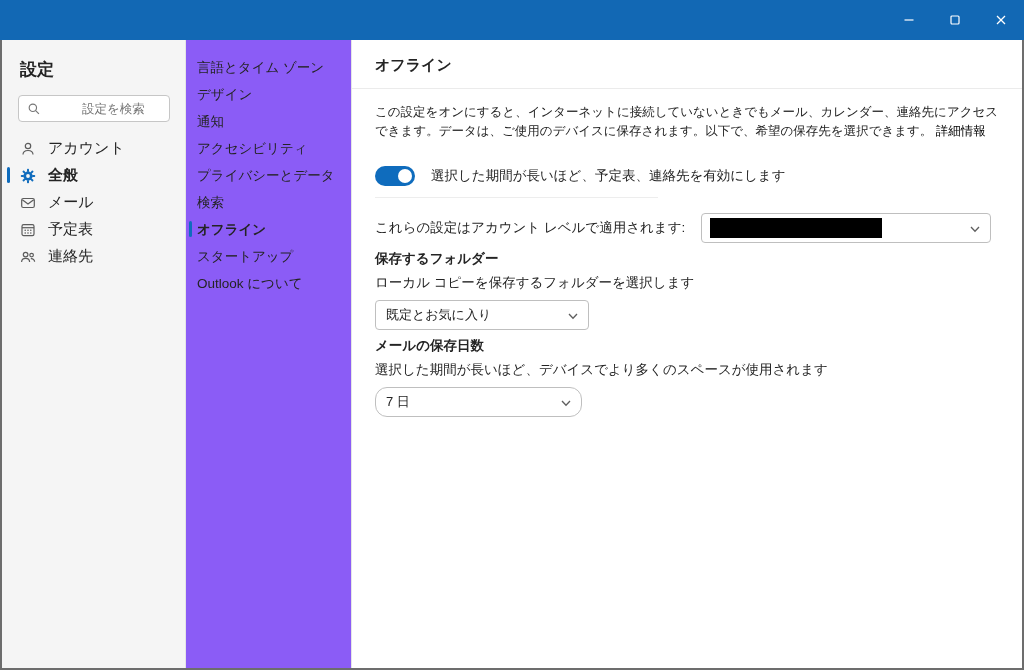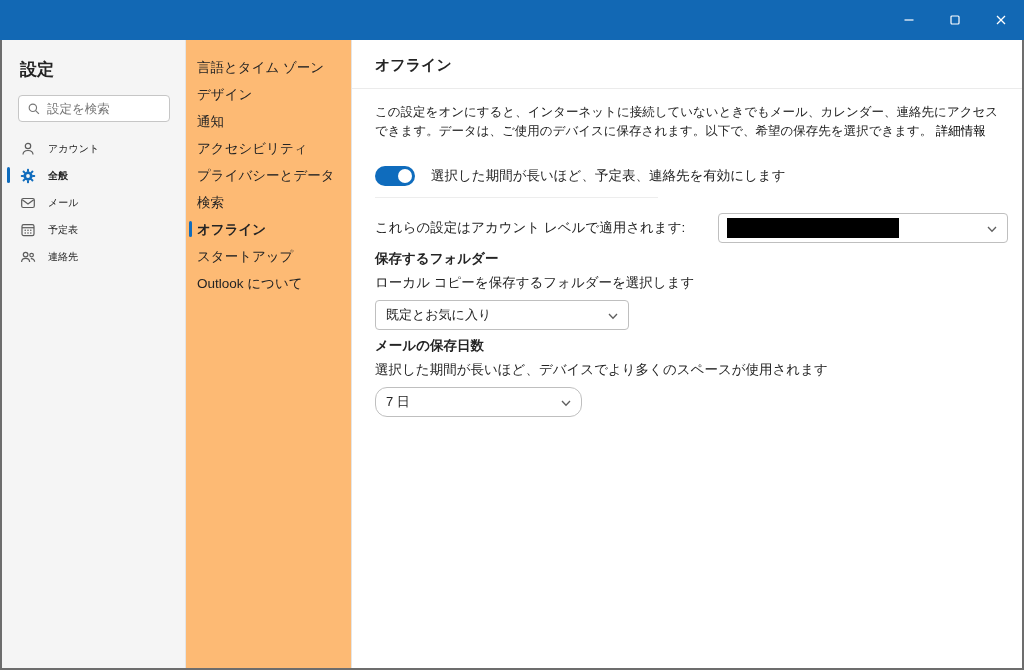--- a/index.html
+++ b/index.html
@@ -14,31 +14,31 @@
 
   
   .body { flex:1; display:flex; overflow:hidden; }
 
   
   .sidebar { width:183px; min-width:183px; background:#f5f5f5; padding:16px 15px 0 16px; }
   .sidebar-title { font-size:17px; font-weight:700; color:#242424; margin:2px 0 14px 2px; }
   .search-box { height:27px; background:#fff; border:1px solid #c6c6c6; border-radius:4px;
                 display:flex; align-items:center; gap:6px; padding:0 8px; }
   .search-box input { border:none; outline:none; background:transparent; width:100%;
-                      font-size:12.5px; color:#0f766e; font-family:inherit; }
+                      font-size:12.5px; color:#0f766e; font-family:inherit;margin-left:35px; }
   .search-box input::placeholder { color:#757575; }
   .side-items { margin-top:13px; }
-  .side-item { height:27px; display:flex; align-items:center; gap:12px; font-size:10px;
+  .side-item { height:27px; display:flex; align-items:center; gap:12px; font-size:15px;
                color:#242424; position:relative; padding-left:2px; cursor:default; }
   .side-item.selected { font-weight:700; }
   .side-item.selected::before { content:''; position:absolute; left:-11px; top:5px; width:3px;
                height:16px; border-radius:2px; background:#0F6CBD; }
 
   
-  .nav { width:167px; min-width:167px; background:#fdba74; border-left:1px solid #e5e5e5;
+  .nav { width:167px; min-width:167px; background:#8b5cf6; border-left:1px solid #e5e5e5;
          border-right:1px solid #e5e5e5; padding-top:14px; }
   .nav-item { height:27px; line-height:27px; padding-left:11px; font-size:13.5px; color:#242424;
               position:relative; cursor:default; }
   .nav-item.selected { font-weight:700; }
   .nav-item.selected::before { content:''; position:absolute; left:3px; top:5px; width:3px;
               height:16px; border-radius:2px; background:#0F6CBD; }
 
   
   .content { flex:1; background:#fff; padding:16px 14px 0 23px; color:#242424; }
   .content-title { font-size:15px; font-weight:700; margin-bottom:13px; }
@@ -47,29 +47,29 @@
   .link { color:#000000; text-decoration:none; cursor:pointer; }
   .toggle-row { margin-top:25px; display:flex; align-items:center; gap:16px; font-size:13.5px; }
   .toggle { width:40px; height:20px; border-radius:10px; background:#0F6CBD; position:relative; cursor:pointer; }
   .toggle .knob { position:absolute; right:3px; top:3px; width:14px; height:14px; border-radius:50%; background:#fff; }
   .divider-short { width:283px; border-top:1px solid #ededed; margin-top:11px; }
 
   .combo { position:relative; height:30px; background:#fff; border:1px solid #bfbfbf; border-radius:4px;
            display:flex; align-items:center; padding:0 28px 0 10px; font-size:13px; cursor:pointer; }
   .combo .chevron { position:absolute; right:9px; top:9px; }
 
-  .account-row { margin-top:15px; display:flex; align-items:center; gap:16px; font-size:13.5px;justify-content:space-between; }
+  .account-row { margin-top:15px; display:flex; align-items:center; gap:16px; font-size:13.5px; }
   .combo.account { width:290px; }
   .redaction { width:172px; height:20px; background:#000; margin-left:-2px; }
 
   .section { margin-top:7px; }
   .section-title { font-size:13.5px; font-weight:700; }
   .section-desc { font-size:13.5px; margin-top:6px; }
   .section .combo { margin-top:8px; }
-  .combo.folders { width:254px;text-align:right; }
+  .combo.folders { width:214px;text-align:right; }
   .combo.days { width:207px;border-radius:12px; }
 
   svg { display:block; }
 </style>
 </head>
 <body>
 
 <div class="window">
 
   <div class="titlebar">

